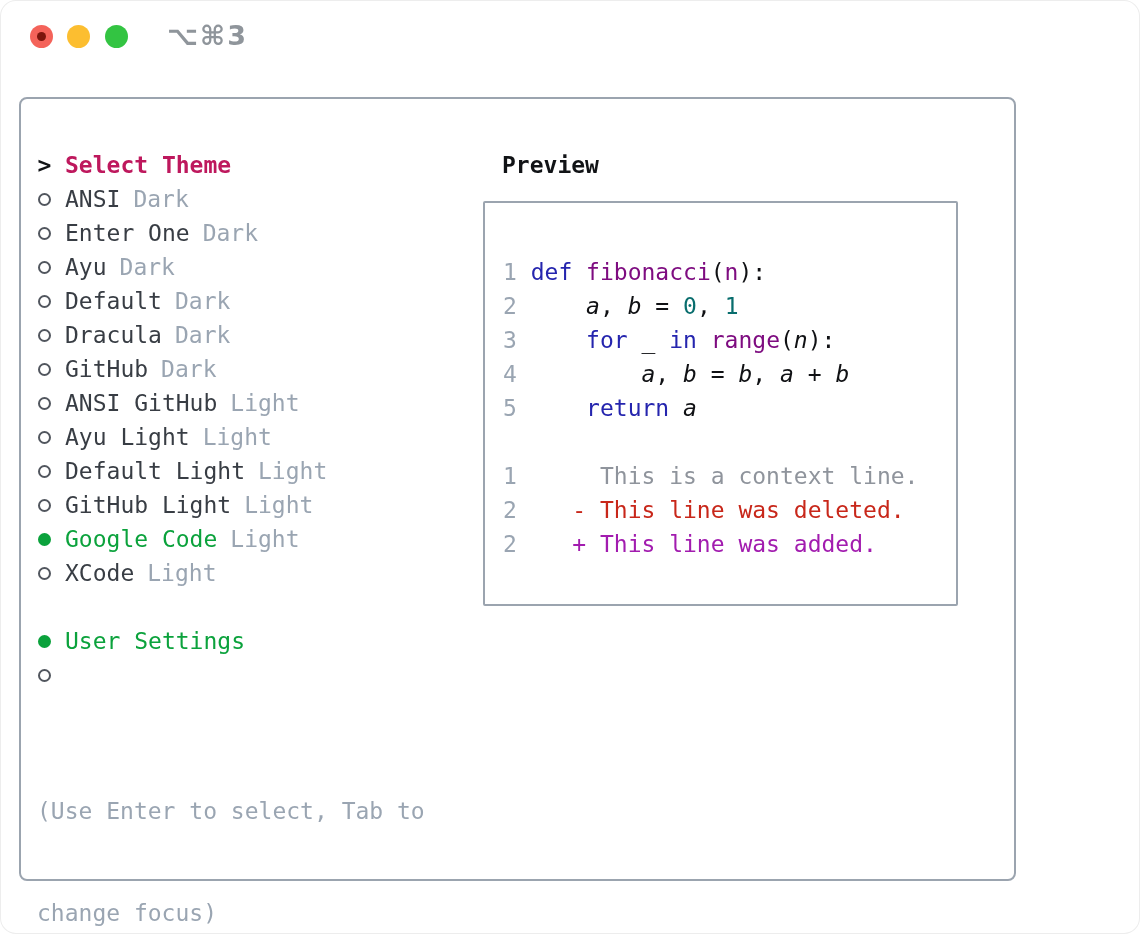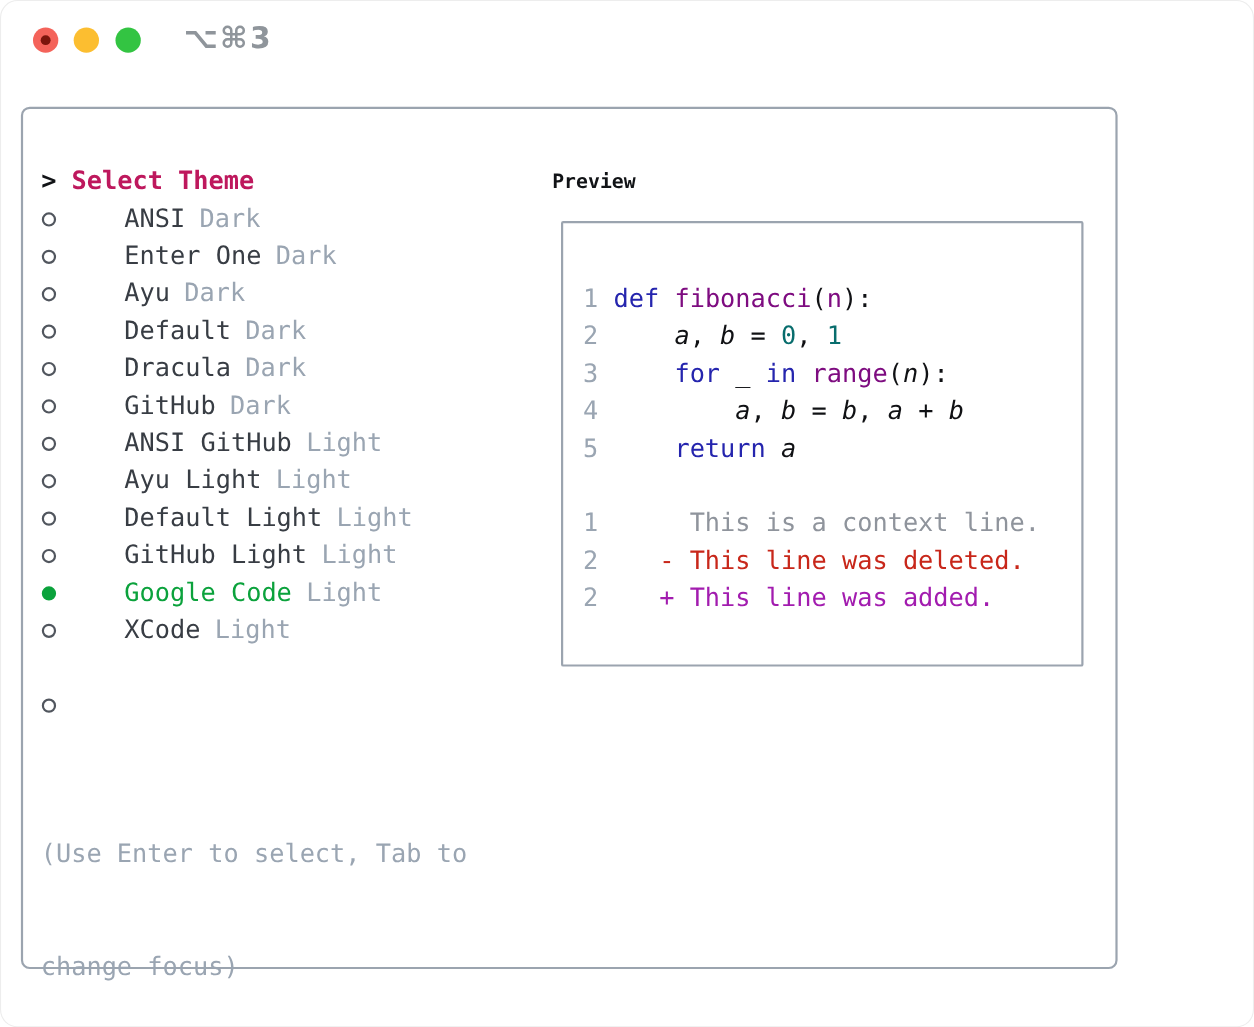--- a/index.html
+++ b/index.html
@@ -32,33 +32,33 @@
     position: absolute; left: 19px; top: 97px; width: 997px; height: 784px;
     border: 2px solid #9ba4af; border-radius: 8px; background: #fff;
   }
   .left-col { position: absolute; left: 16px; top: 49px; }
   .row { display: flex; align-items: center; height: 34px; font-size: 23px; }
   .cell { width: 15px; min-width: 15px; margin-right: 13px; display: flex; align-items: center; justify-content: center; }
   .prompt { font-weight: bold; color: #111316; font-size: 23px; }
   .radio { width: 13px; height: 13px; border: 2px solid #51565e; border-radius: 50%; }
   .radio.on { background: #0ba23c; border-color: #0ba23c; }
   .hdr { font-weight: bold; color: #be185d; }
-  .name { color: #383d44; white-space: pre; margin-left: 48px; }
+  .name { color: #383d44; white-space: pre; }
   .name.sel { color: #0ba23c; }
   .variant { color: #9aa5b2; margin-left: 13px; white-space: pre; }
   .subhdr { color: #16181c; white-space: pre; }
   .spacer { height: 34px; }
   .help { font-size: 23px; line-height: 34px; color: #9aa5b2; white-space: pre; }
   
   .preview-label {
     position: absolute; left: 481px; top: 49px; height: 34px; display: flex; align-items: center;
-    font-size: 18px; font-weight: bold; color: #111316;
+    font-size: 23px; font-weight: bold; color: #111316;
   }
   .preview-box {
-    position: absolute; left: 489px; top: 102px; width: 475px; height: 405px;
+    position: absolute; left: 462px; top: 102px; width: 475px; height: 405px;
     border: 2px solid #9ba4af; border-radius: 2px; background: #fff;
     padding: 52px 0 0 18px; overflow: hidden;
   }
   .code-line { font-size: 23px; line-height: 34px; white-space: pre; color: #101114; }
   .ln  { color: #9aa5b2; }
   .kw  { color: #2525ae; }
   .fn  { color: #7e0c80; }
   .num { color: #086d6d; }
   .var { font-style: italic; color: #101114; }
   .ctx { color: #8f949c; margin-top: 37px; }
@@ -173,20 +173,26 @@
             <span class="variant">Light</span>
           </div>
         </div>
 
       <div class="spacer"></div>
 
 
       <div id="apply-options">
           <div class="row">
             <span class="cell">
+              <span class="radio on"></span>
+            </span>
+            <span class="name sel">User Settings</span>
+          </div>
+          <div class="row">
+            <span class="cell">
               <span class="radio"></span>
             </span>
           </div>
         </div>
 
       <div class="spacer"></div>
 
       <div class="help">
         <div>(Use Enter to select, Tab to</div>
         <div>change focus)</div>

